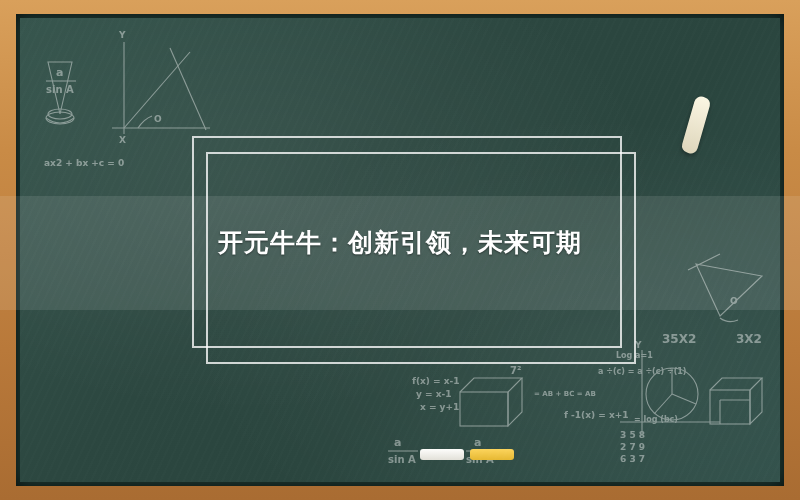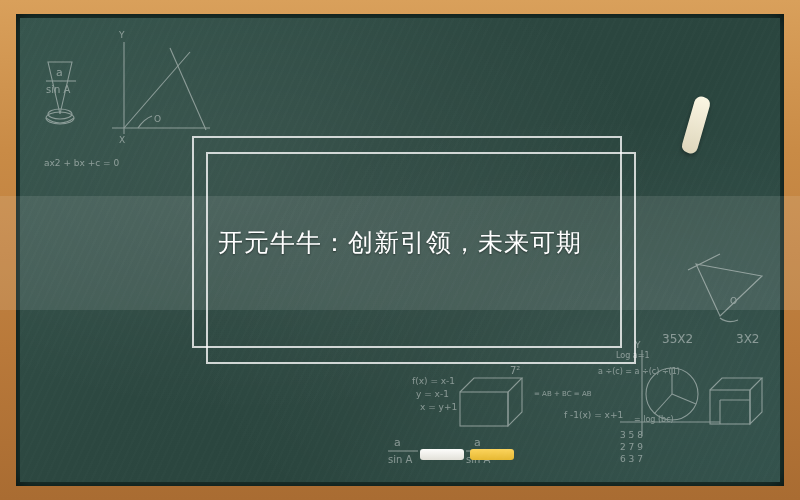--- a/index.html
+++ b/index.html
@@ -9,20 +9,21 @@
   }
   body {
     font-family: "Liberation Sans", sans-serif;
   }
   .stage {
     position: relative;
     width: 800px;
     height: 500px;
     overflow: hidden;
     background: #2f4f47;
+    font-weight: bold;
   }
   
   .frame {
     position: absolute;
     inset: 0;
     background: linear-gradient(180deg, #d9a05b 0%, #c98b46 30%, #b9793a 70%, #a96c32 100%);
   }
   .frame-inner-shadow {
     position: absolute;
     left: 16px; top: 14px; right: 16px; bottom: 14px;

